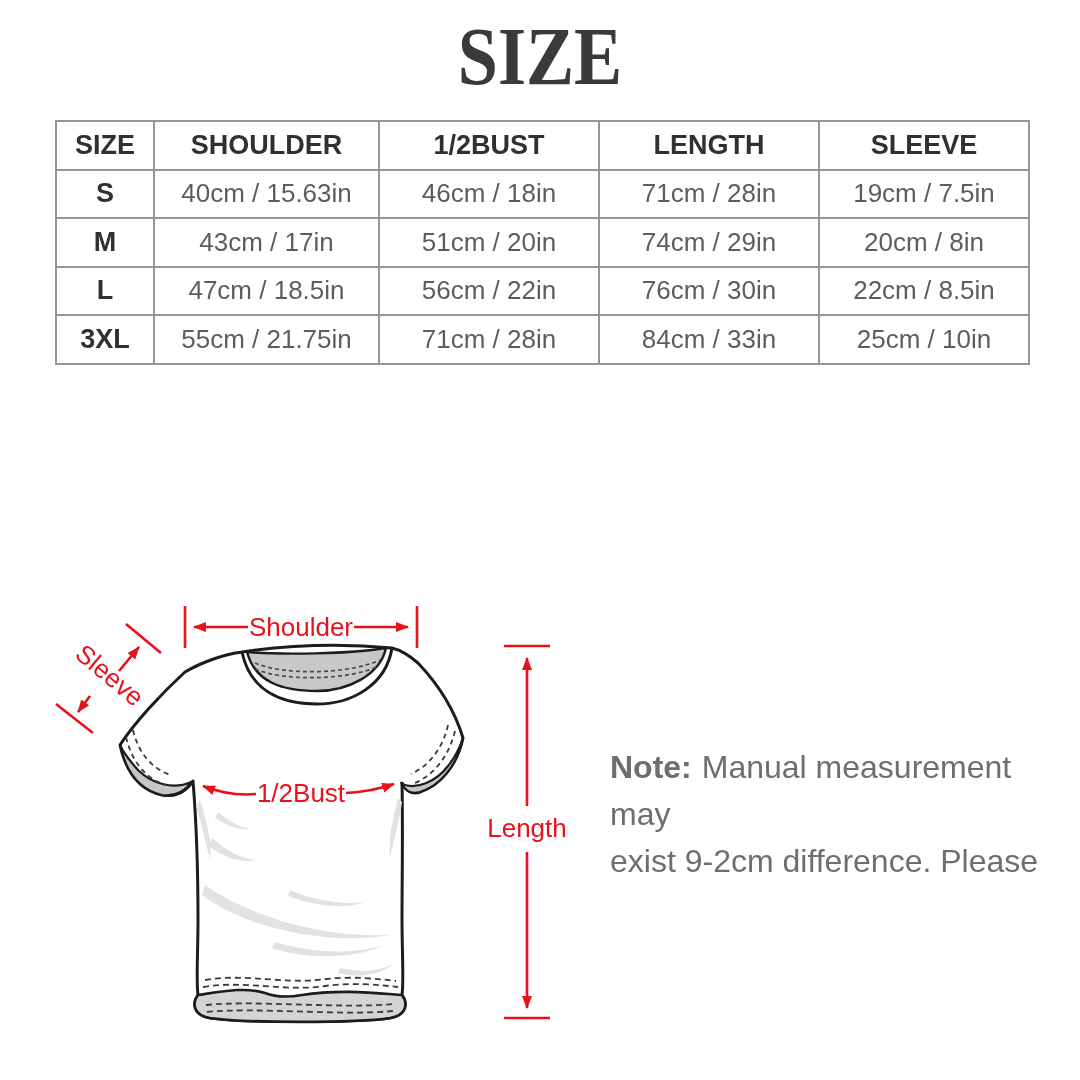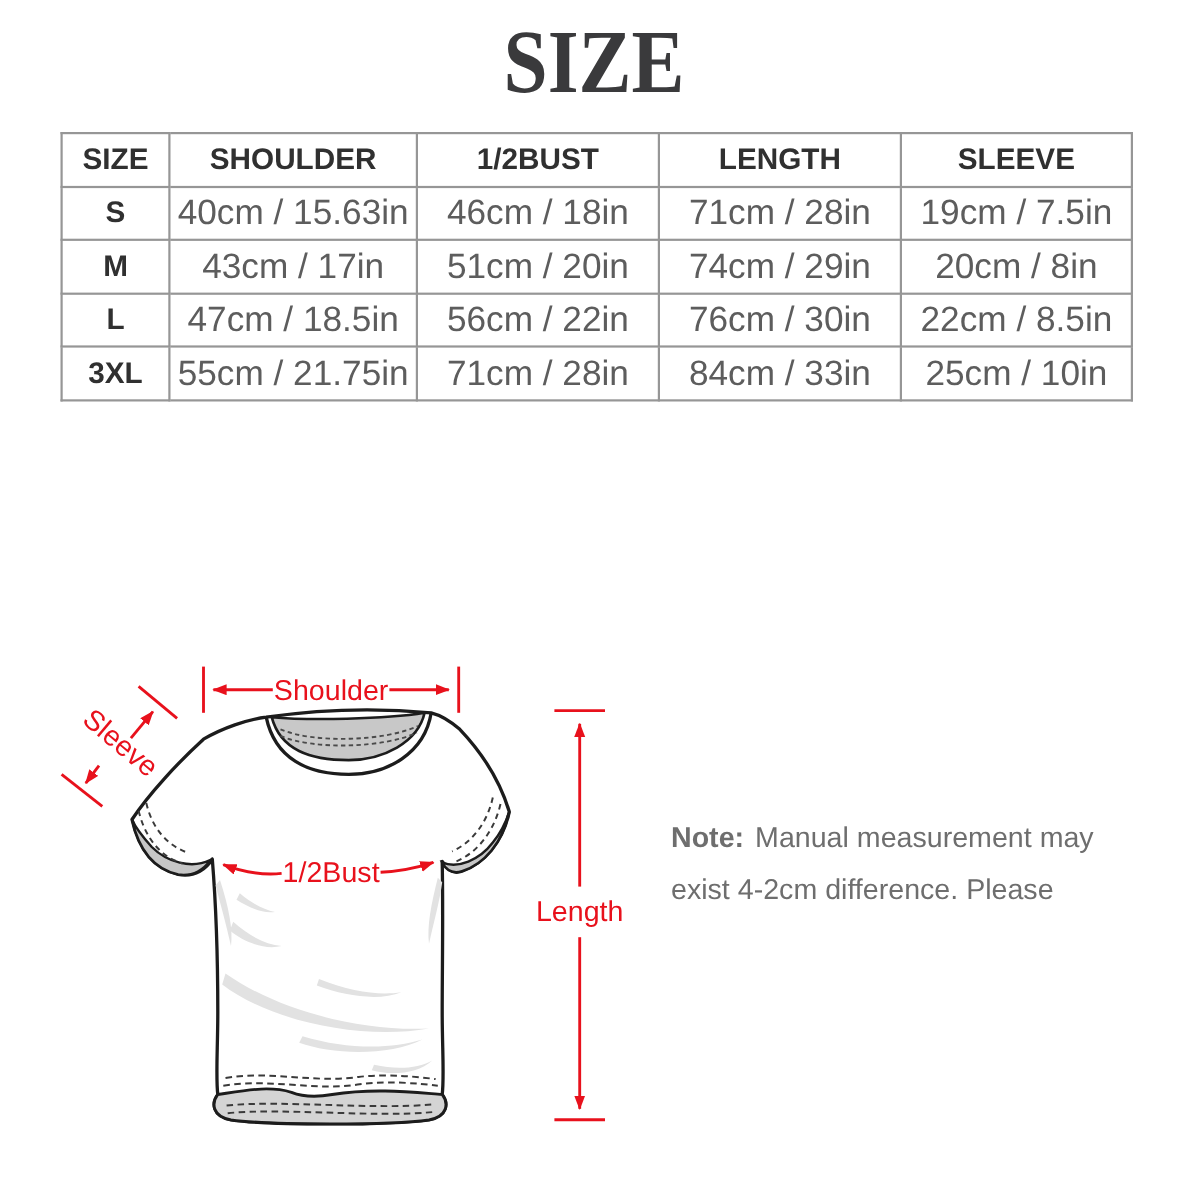--- a/index.html
+++ b/index.html
@@ -15,25 +15,25 @@
   table.size-table{
     position:absolute;left:55px;top:120px;width:973px;
     border-collapse:collapse;table-layout:fixed;
   }
   table.size-table th, table.size-table td{
     border:2px solid #969696;height:46.5px;text-align:center;vertical-align:middle;
     padding:0;white-space:nowrap;
   }
   table.size-table th{font-size:27px;font-weight:bold;color:#303030;}
   td.size-col{font-size:27px;font-weight:bold;color:#303030;}
-  td.val{font-size:32px;font-weight:normal;color:#5d5d5d;}
+  td.val{font-size:26px;font-weight:normal;color:#5d5d5d;}
   .diagram{position:absolute;left:40px;top:590px;}
   .note{
     position:absolute;left:610px;top:712px;width:470px;
-    font-size:26px;line-height:47px;color:#6e6e6e;
+    font-size:32px;line-height:47px;color:#6e6e6e;
   }
   .note-line{display:block;}
   .note-label{font-weight:bold;margin-right:10px;}
   .red-label{fill:#e8111c;font-family:"Liberation Sans",sans-serif;font-size:26px;}
 </style>
 </head>
 <body>
 
 <h1 class="title">SIZE</h1>
 
@@ -186,14 +186,14 @@
   </g>
 
   <text class="red-label" x="261" y="46" text-anchor="middle">Shoulder</text>
   <text class="red-label" transform="translate(64,92) rotate(40)" text-anchor="middle">Sleeve</text>
   <text class="red-label" x="261" y="212" text-anchor="middle">1/2Bust</text>
   <text class="red-label" x="487" y="247" text-anchor="middle">Length</text>
 </svg>
 
 <p class="note">
   <span class="note-line"><b class="note-label">Note:</b><span>Manual measurement may</span></span>
-  <span class="note-line">exist 4-2cm difference. Please</span>
+  <span class="note-line">exist 9-2cm difference. Please</span>
 </p>
 
 </body></html>

